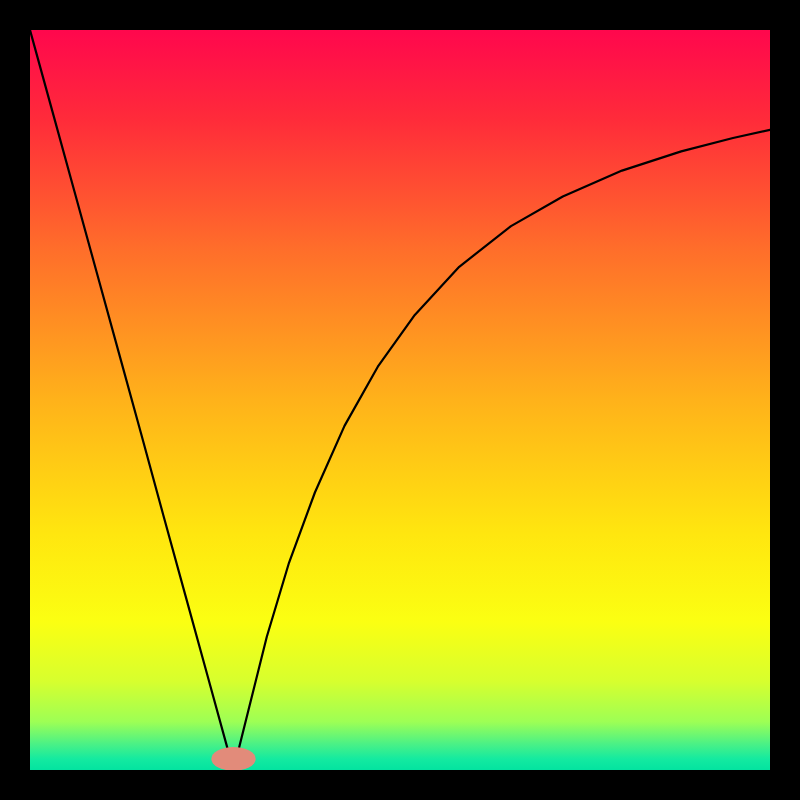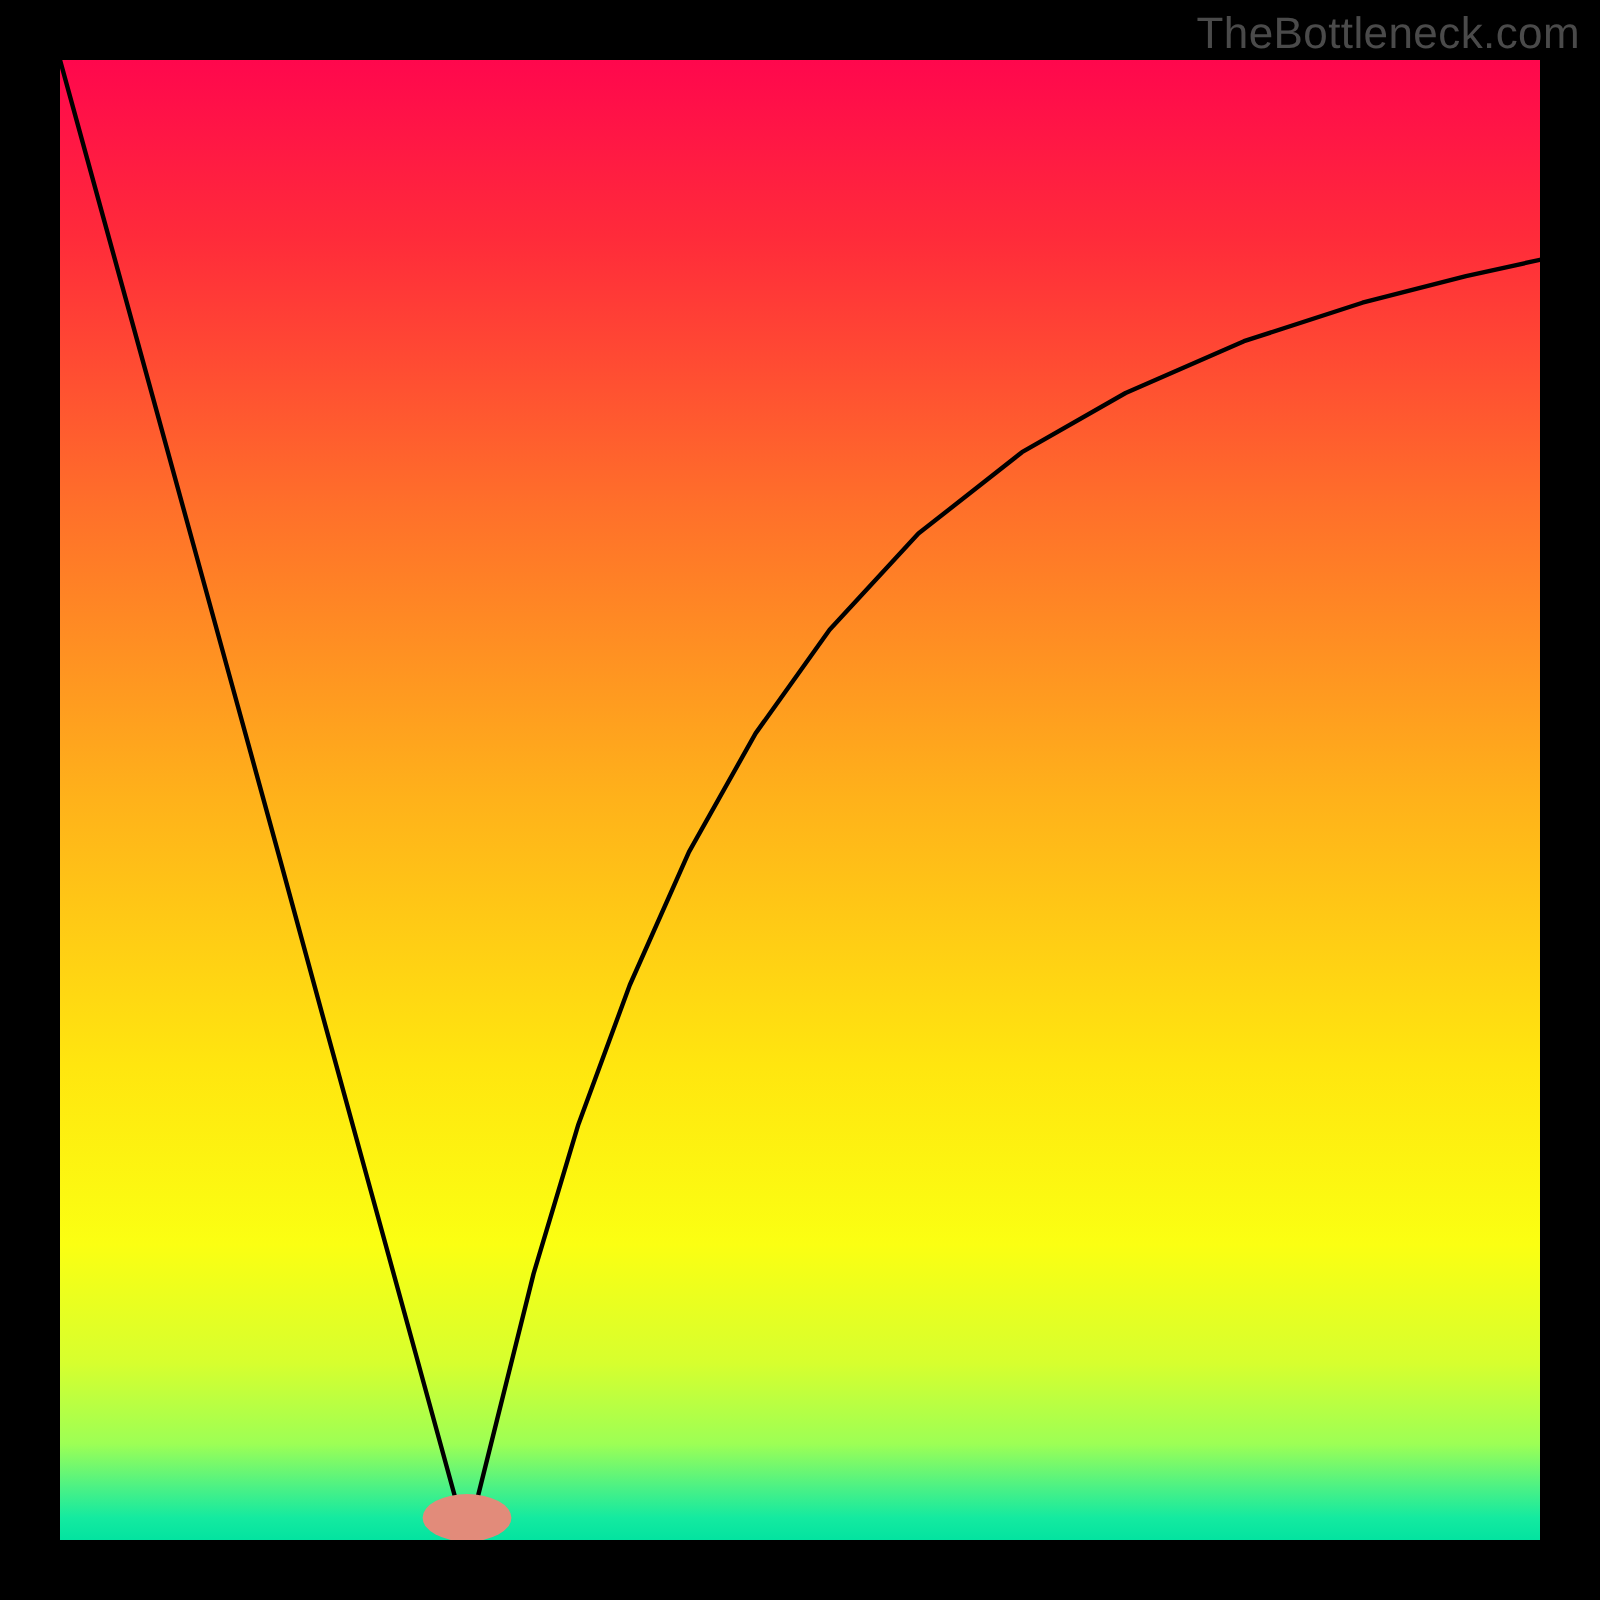--- a/index.html
+++ b/index.html
@@ -59,14 +59,13 @@
             <stop offset="100%" stop-color="#03e3a0"></stop>
           </linearGradient>
       </defs>
       <rect id="bg-rect" x="0" y="0" width="740" height="740" fill="url(#bg-grad)"></rect>
       <path id="series-left" fill="none" stroke="#000" stroke-width="2.2" stroke-linecap="round" stroke-linejoin="round" d="M0.00 0.00 L22.20 80.66 L44.40 161.32 L66.60 241.98 L88.80 322.64 L111.00 403.30 L133.20 484.70 L155.40 565.36 L177.60 646.02 L196.10 713.36 L203.50 740.00"></path>
       <path id="series-right" fill="none" stroke="#000" stroke-width="2.2" stroke-linecap="round" stroke-linejoin="round" d="M203.50 740.00 L218.30 680.80 L236.80 606.80 L259.00 532.80 L284.90 462.50 L314.50 395.90 L347.80 336.70 L384.80 284.90 L429.20 236.80 L481.00 196.10 L532.80 166.50 L592.00 140.60 L651.20 121.36 L703.00 108.04 L740.00 99.90"></path>
       <ellipse id="min-marker" fill="#e28b7a" cx="203.50" cy="728.90" rx="22.20" ry="11.84"></ellipse>
     </svg>
   </div>
 
-  <div class="watermark">TheBottleneck.com</div>
 </div>
 
 </body></html>

